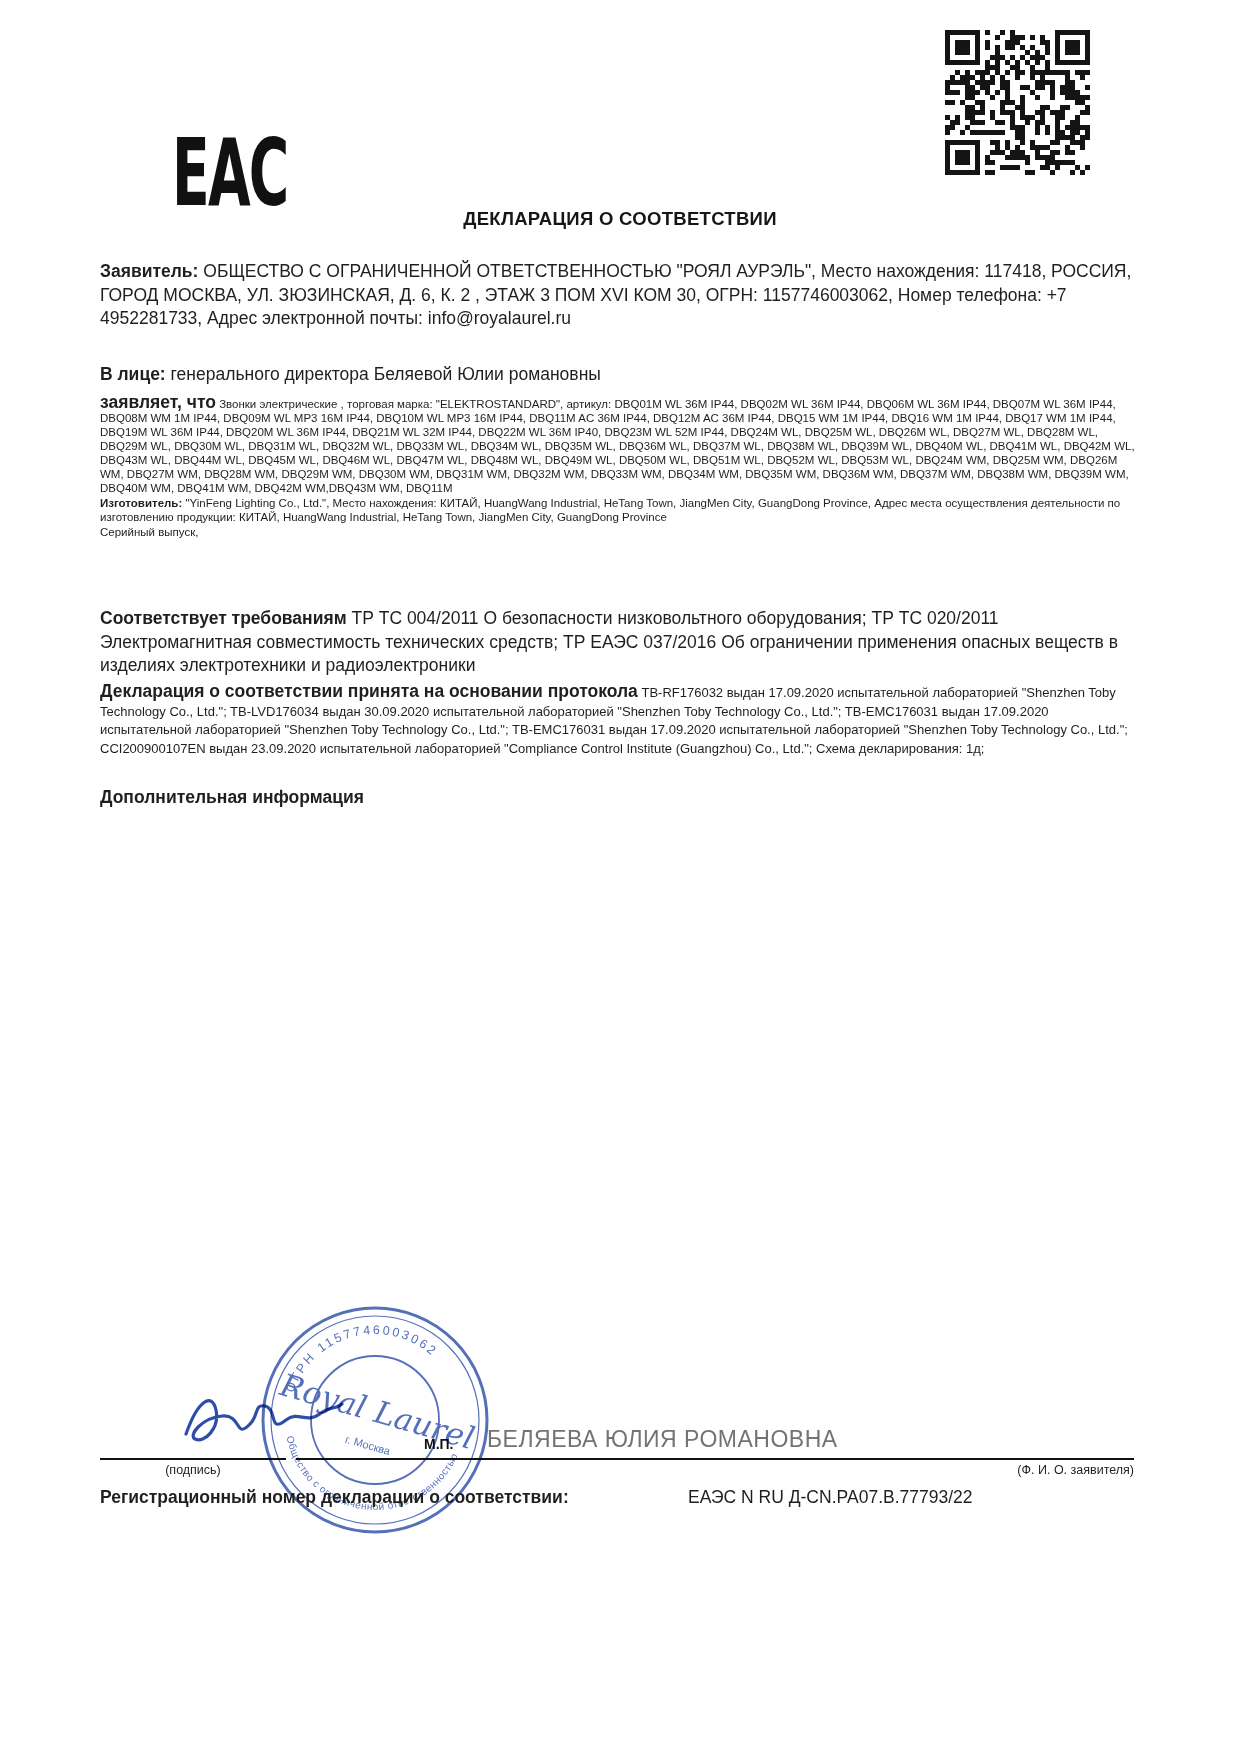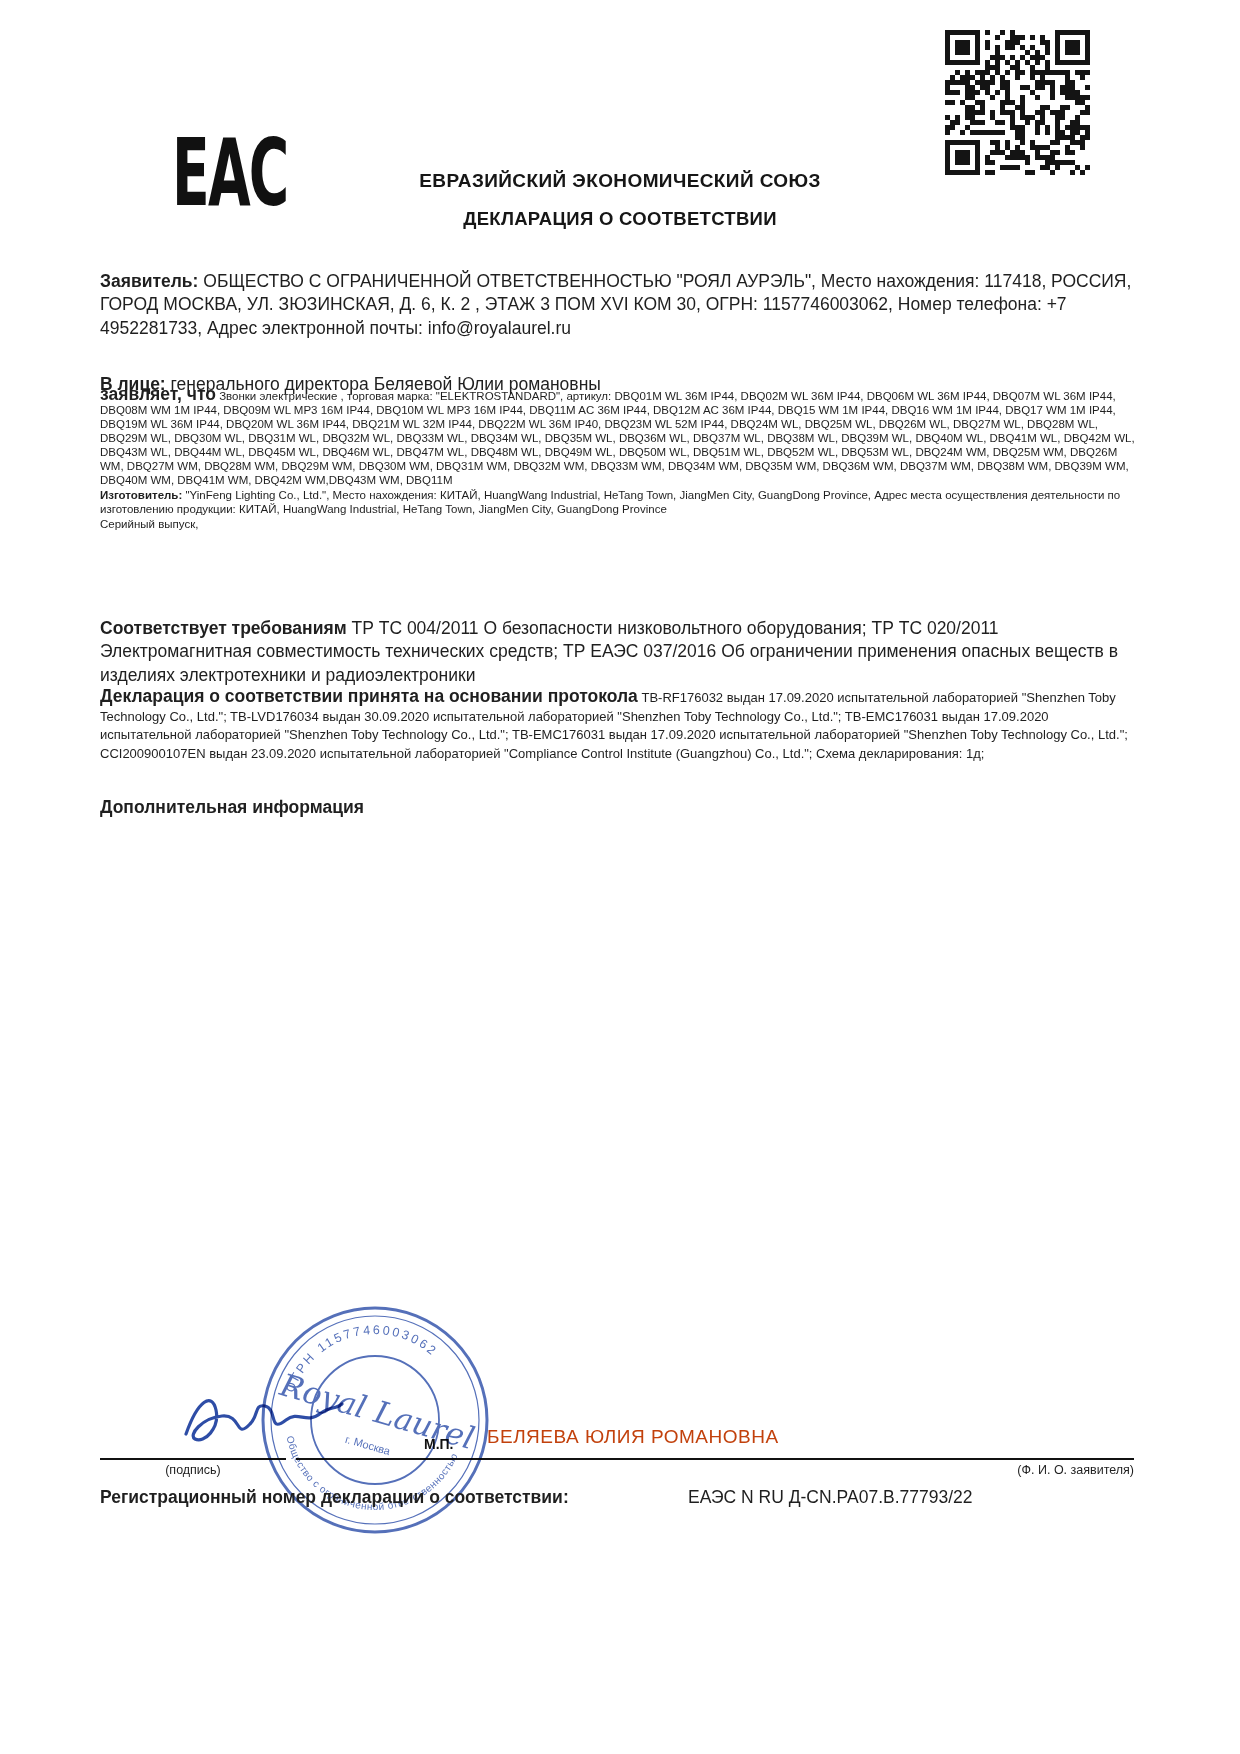--- a/index.html
+++ b/index.html
@@ -39,21 +39,21 @@
     color:#161616;
   }
   .doc-title{
     position:absolute; top:208px; left:0; width:100%;
     text-align:center; font-weight:bold; font-size:18.5px; letter-spacing:.3px;
     color:#161616;
   }
   
   .para{
     position:absolute; left:100px; width:1036px;
-    font-size:17.5px; line-height:23.5px;
+    font-size:17.5px; line-height:23.5px;margin-top:8px;
   }
   .para b{font-weight:bold;}
   .p-applicant{top:252px;}
   .p-inperson{top:355px;}
   .p-declares{top:387px; font-size:11.5px; line-height:14px;}
   .p-declares .big-label{font-size:17.5px; font-weight:bold;}
   .p-declares .sub-line{margin-top:1px;}
   .p-compliance{top:599px;}
   .p-basis{top:674px; font-size:13px; line-height:18.5px;}
   .p-basis .big-label{font-size:17.5px; font-weight:bold;}
@@ -73,21 +73,21 @@
     position:absolute; left:178px; top:1378px;
     width:170px; height:85px;
     mix-blend-mode:multiply;
   }
   .mp-label{
     position:absolute; left:424px; top:1436px;
     font-weight:bold; font-size:14px; color:#111;
   }
   .applicant-name{
     position:absolute; left:487px; top:1426px;
-    font-size:19px; letter-spacing:.5px; color:#c2410c;
+    font-size:23px; letter-spacing:.5px; color:#737373;
   }
   .sig-line-left{
     position:absolute; left:100px; top:1458px; width:186px;
     border-top:2px solid #111;
   }
   .sig-line-right{
     position:absolute; left:296px; top:1458px; width:838px;
     border-top:2px solid #111;
   }
   .caption-podpis{
@@ -524,21 +524,20 @@
           <rect x="85" y="140" width="5" height="5"></rect>
           <rect x="105" y="140" width="5" height="5"></rect>
           <rect x="125" y="140" width="5" height="5"></rect>
           <rect x="135" y="140" width="5" height="5"></rect>
         </g>
       </svg>
   </div>
 
   <div class="eac-logo">ЕАС</div>
 
-  <div class="union-name">ЕВРАЗИЙСКИЙ ЭКОНОМИЧЕСКИЙ СОЮЗ</div>
   <div class="doc-title">ДЕКЛАРАЦИЯ О СООТВЕТСТВИИ</div>
 
   <p class="para p-applicant">
     <b>Заявитель:</b>
     <span>ОБЩЕСТВО С ОГРАНИЧЕННОЙ ОТВЕТСТВЕННОСТЬЮ "РОЯЛ АУРЭЛЬ", Место нахождения: 117418, РОССИЯ, ГОРОД МОСКВА, УЛ. ЗЮЗИНСКАЯ, Д. 6, К. 2 , ЭТАЖ 3 ПОМ XVI КОМ 30, ОГРН: 1157746003062, Номер телефона: +7 4952281733, Адрес электронной почты: info@royalaurel.ru</span>
   </p>
 
   <p class="para p-inperson">
     <b>В лице:</b>
     <span>генерального директора Беляевой Юлии романовны</span>

